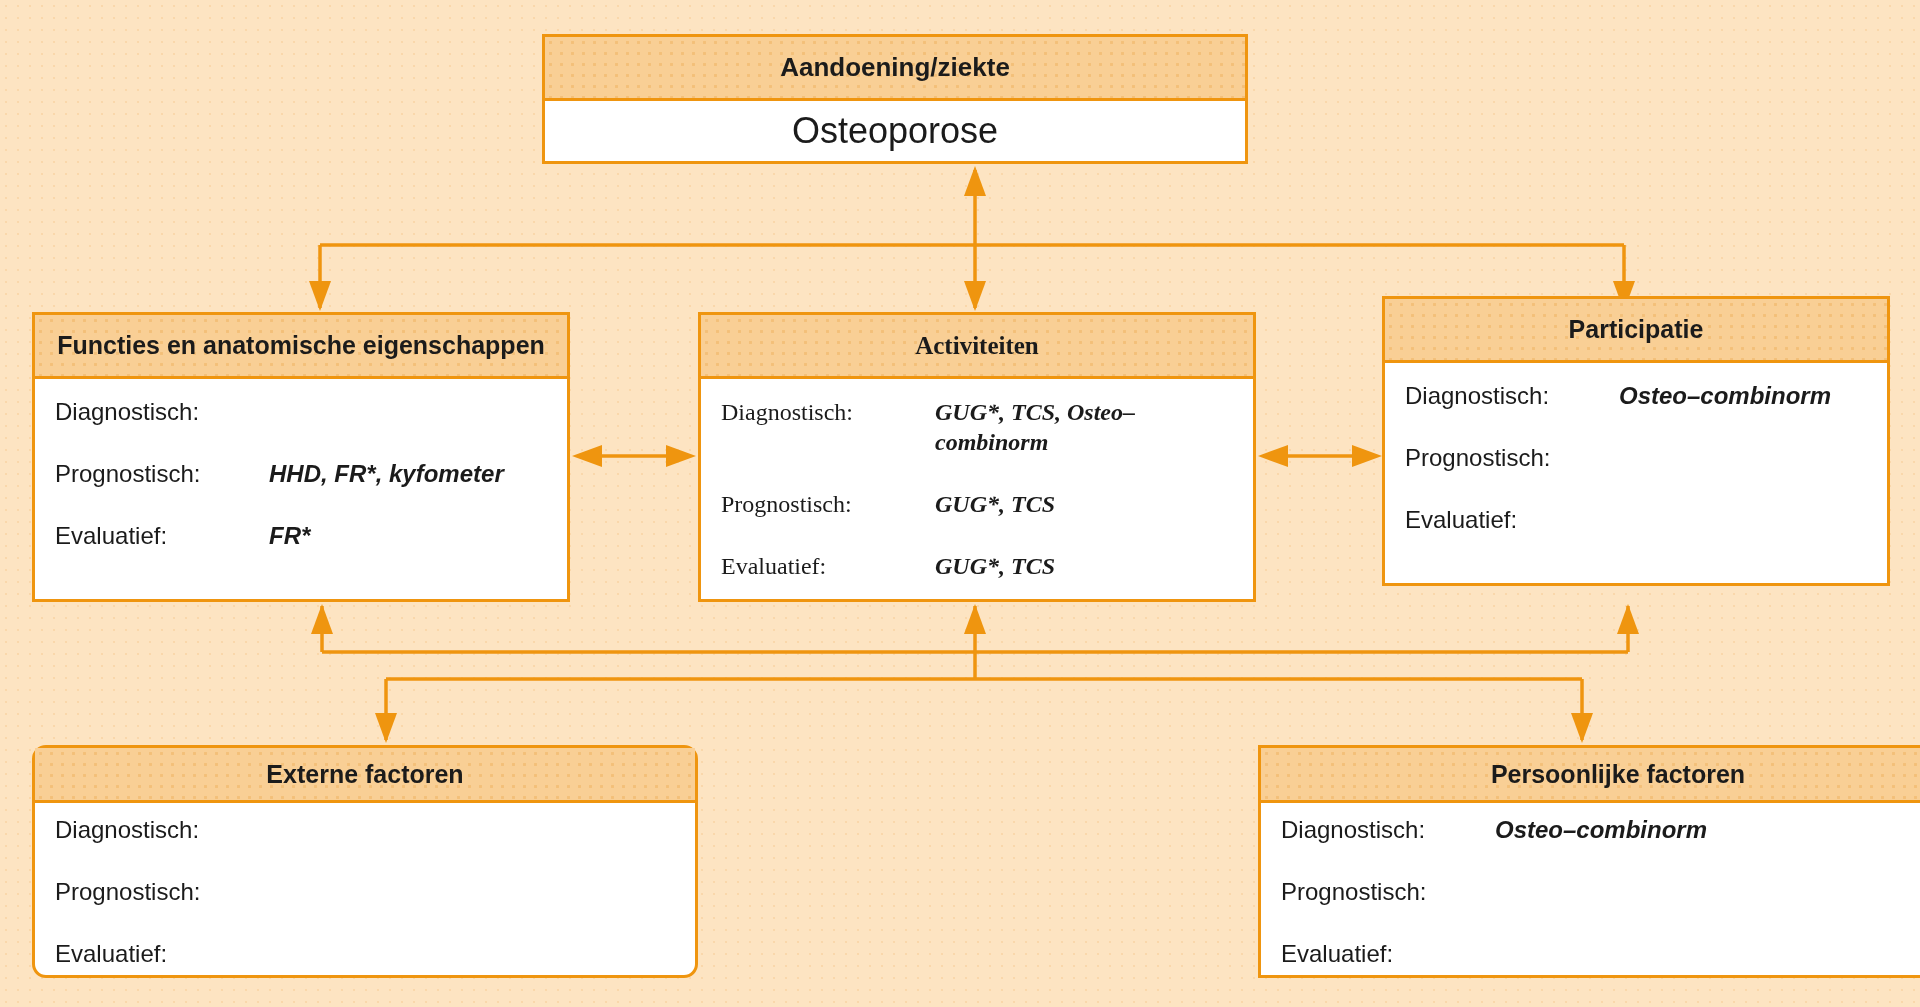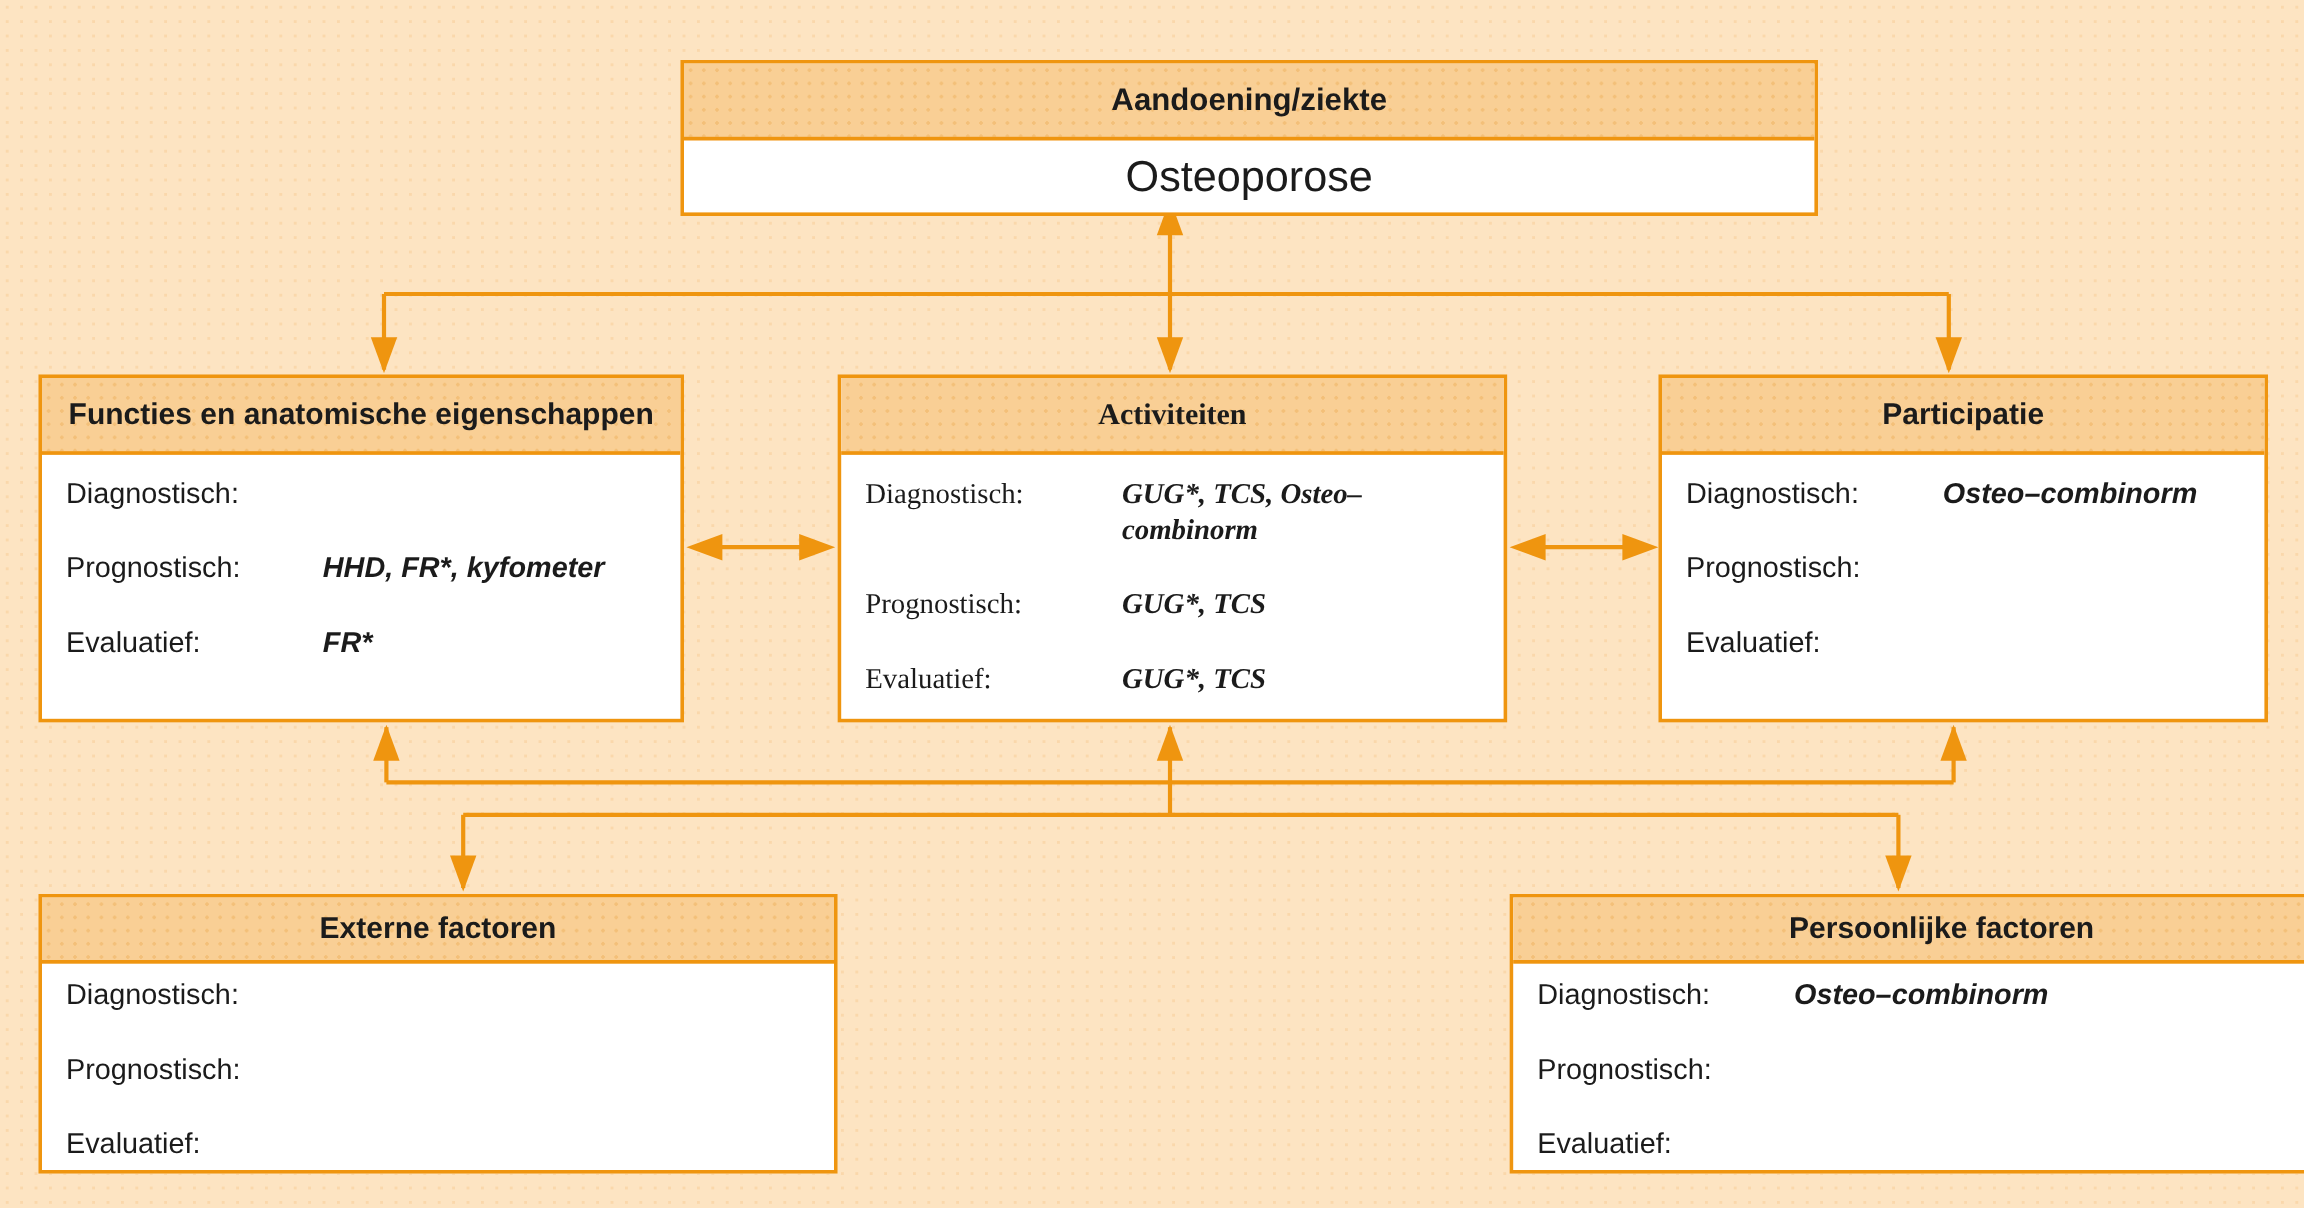--- a/index.html
+++ b/index.html
@@ -85,21 +85,21 @@
       <line x1="975" y1="606" x2="975" y2="679"></line>
       <polygon points="964,634 986,634 975,604"></polygon>
       <line x1="386" y1="679" x2="1582" y2="679"></line>
       <line x1="386" y1="679" x2="386" y2="740"></line>
       <polygon points="375,713 397,713 386,743"></polygon>
       <line x1="1582" y1="679" x2="1582" y2="740"></line>
       <polygon points="1571,713 1593,713 1582,743"></polygon>
     </g>
   </svg>
 
-  <div class="icfbox topbox" style="left:567px;top:34px;width:948px;height:130px;margin-top:16px;">
+  <div class="icfbox topbox" style="left:542px;top:34px;width:706px;height:130px;">
     <div class="hdr">
       <span>Aandoening/ziekte</span>
     </div>
     <div class="bdy">
       <span>Osteoporose</span>
     </div>
   </div>
 
   <div class="icfbox midbox" style="left:32px;top:312px;width:538px;height:290px;">
     <div class="hdr">
@@ -133,41 +133,41 @@
         <span class="lbl">Prognostisch:</span>
         <span class="val">GUG*, TCS</span>
       </div>
       <div class="row">
         <span class="lbl">Evaluatief:</span>
         <span class="val">GUG*, TCS</span>
       </div>
     </div>
   </div>
 
-  <div class="icfbox midbox" style="left:1382px;top:312px;width:508px;height:290px;">
+  <div class="icfbox midbox" style="left:1382px;top:296px;width:508px;height:290px;">
     <div class="hdr">
       <span>Participatie</span>
     </div>
     <div class="bdy">
       <div class="row">
         <span class="lbl">Diagnostisch:</span>
         <span class="val">Osteo–combinorm</span>
       </div>
       <div class="row">
         <span class="lbl">Prognostisch:</span>
         <span class="val"></span>
       </div>
       <div class="row">
         <span class="lbl">Evaluatief:</span>
         <span class="val"></span>
       </div>
     </div>
   </div>
 
-  <div class="icfbox botbox" style="left:32px;top:745px;width:666px;height:233px;">
+  <div class="icfbox botbox" style="left:32px;top:745px;width:666px;height:233px;border-radius:14px;">
     <div class="hdr">
       <span>Externe factoren</span>
     </div>
     <div class="bdy">
       <div class="row">
         <span class="lbl">Diagnostisch:</span>
         <span class="val"></span>
       </div>
       <div class="row">
         <span class="lbl">Prognostisch:</span>

